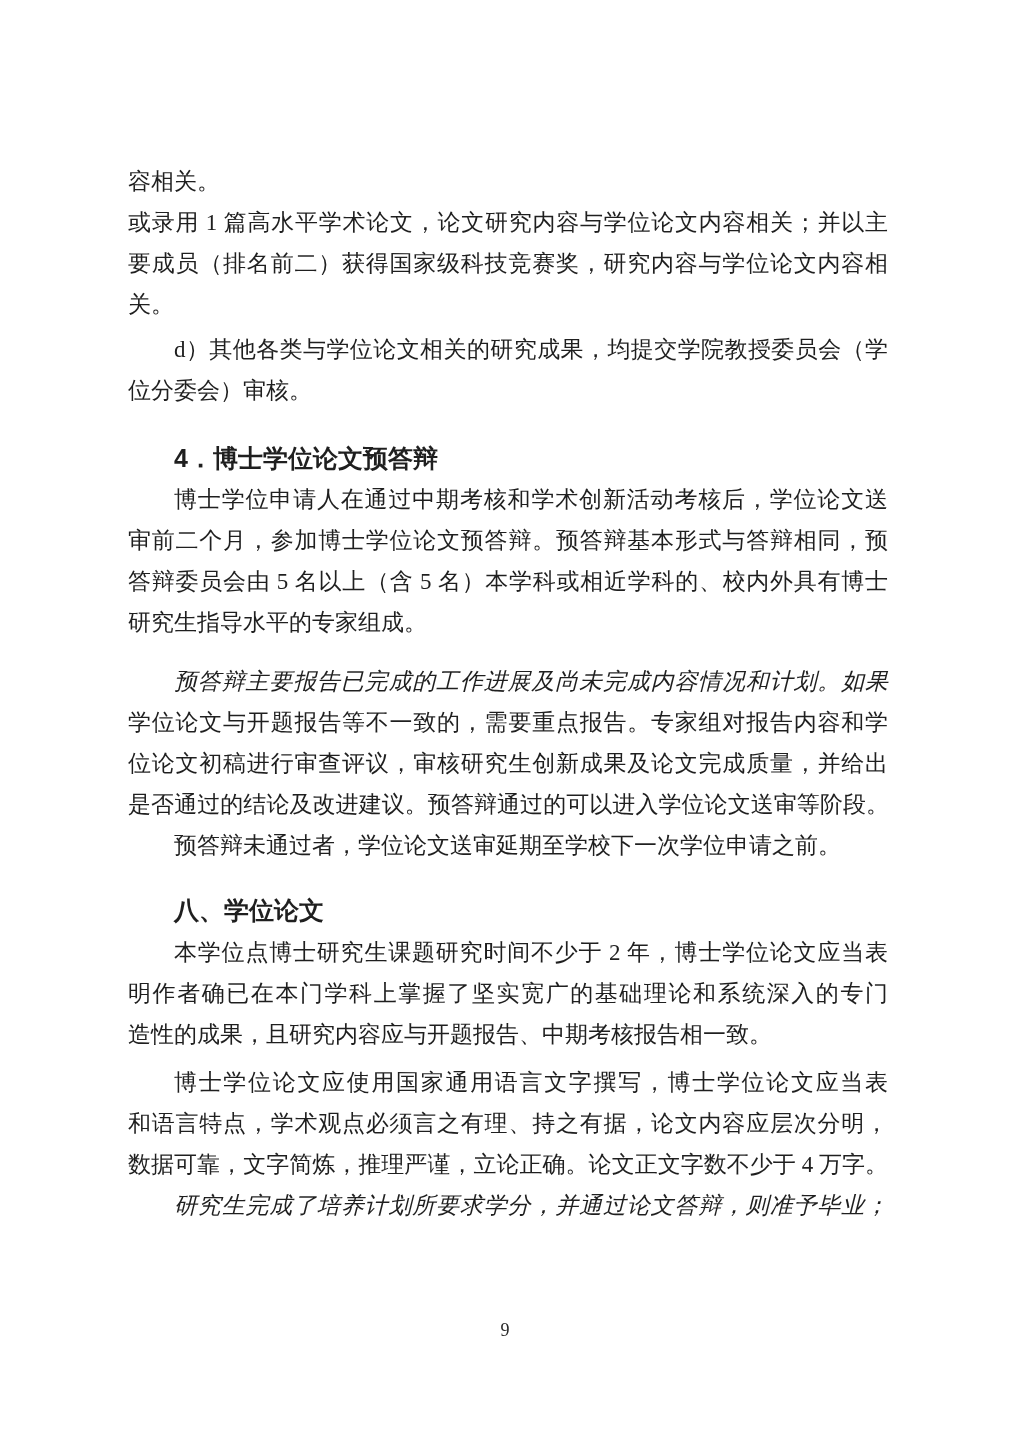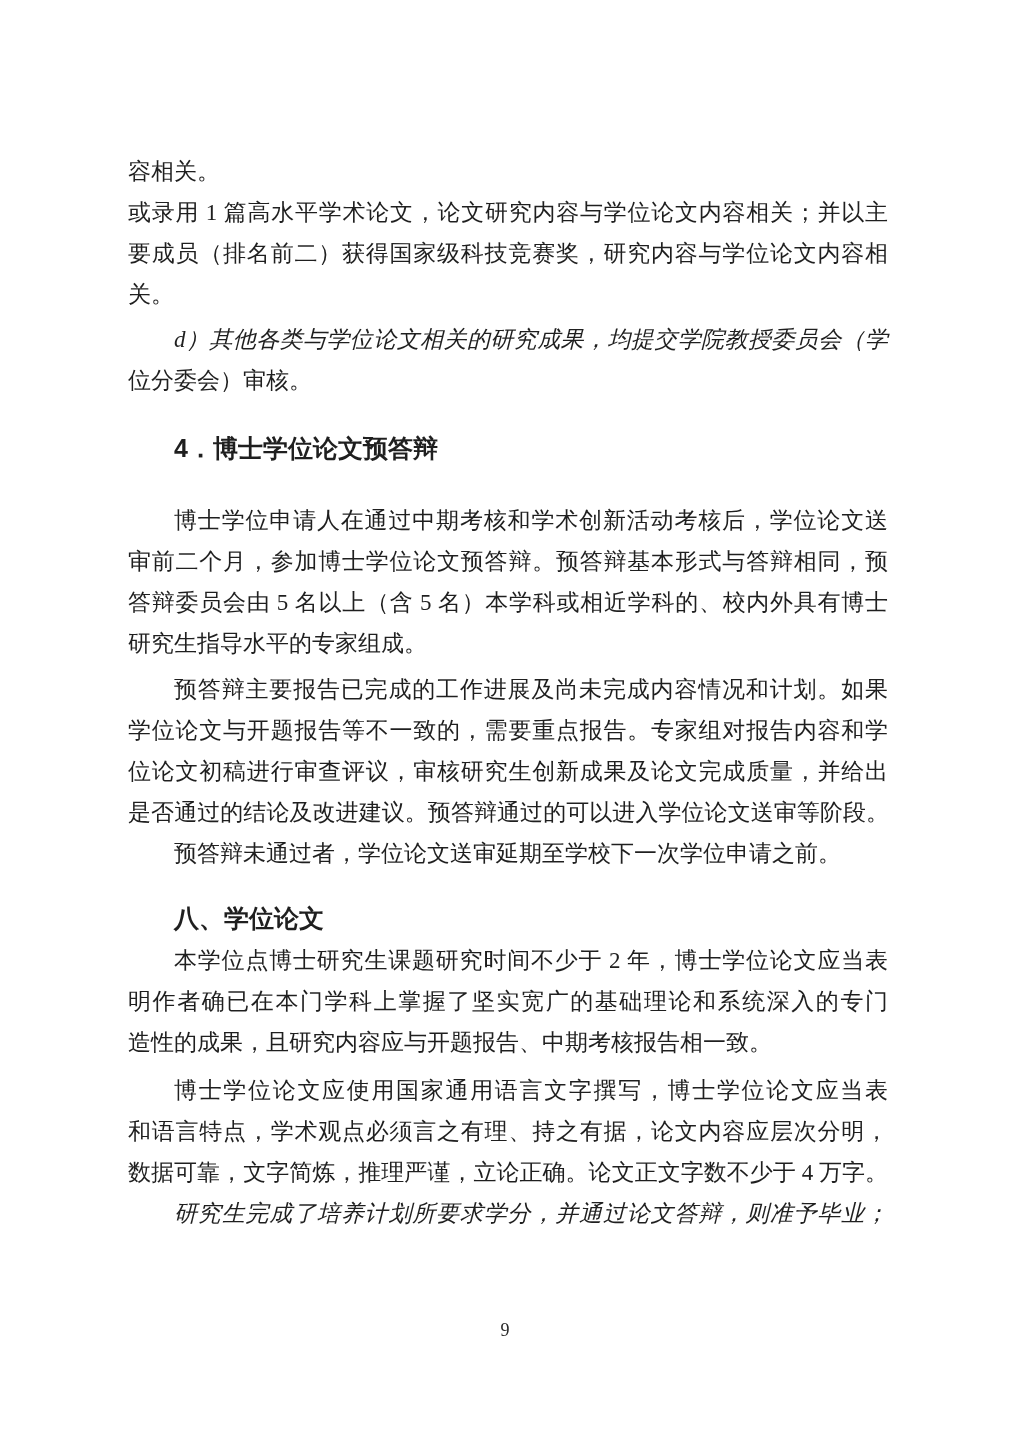--- a/index.html
+++ b/index.html
@@ -11,21 +11,21 @@
     height: 1448px;
     background: #ffffff;
     color: #1f1f1f;
     font-family: "Liberation Serif", "DejaVu Serif", serif;
     overflow: hidden;
   }
 
   .textblock {
     position: absolute;
     left: 128px;
-    top: 0;
+    top: 10px;
     width: 760px;
     padding-top: 151px;
   }
 
   .line {
     height: 41px;
     line-height: 41px;
     font-size: 23px;
     white-space: nowrap;
     overflow: visible;
@@ -65,28 +65,28 @@
 </style>
 </head>
 <body>
 
 <div class="page">
   <main class="textblock">
       <div class="line">容相关。</div>
       <div class="line full">或录用 1 篇高水平学术论文，论文研究内容与学位论文内容相关；并以主</div>
       <div class="line full">要成员（排名前二）获得国家级科技竞赛奖，研究内容与学位论文内容相</div>
       <div class="line">关。</div>
-      <div class="line indent full" style="margin-top: 4px; font-style: italic;">d）其他各类与学位论文相关的研究成果，均提交学院教授委员会（学</div>
+      <div class="line indent full" style="margin-top: 4px;">d）其他各类与学位论文相关的研究成果，均提交学院教授委员会（学</div>
       <div class="line">位分委会）审核。</div>
       <div class="line heading indent" style="margin-top: 27px;">4．博士学位论文预答辩</div>
-      <div class="line indent full" style="margin-top: 31px;">博士学位申请人在通过中期考核和学术创新活动考核后，学位论文送</div>
+      <div class="line indent full" style="">博士学位申请人在通过中期考核和学术创新活动考核后，学位论文送</div>
       <div class="line full">审前二个月，参加博士学位论文预答辩。预答辩基本形式与答辩相同，预</div>
       <div class="line full">答辩委员会由 5 名以上（含 5 名）本学科或相近学科的、校内外具有博士</div>
       <div class="line">研究生指导水平的专家组成。</div>
-      <div class="line indent full" style="margin-top: 5px;">预答辩主要报告已完成的工作进展及尚未完成内容情况和计划。如果</div>
+      <div class="line indent full" style="margin-top: 18px; font-style: italic;">预答辩主要报告已完成的工作进展及尚未完成内容情况和计划。如果</div>
       <div class="line full">学位论文与开题报告等不一致的，需要重点报告。专家组对报告内容和学</div>
       <div class="line full">位论文初稿进行审查评议，审核研究生创新成果及论文完成质量，并给出</div>
       <div class="line full tight">是否通过的结论及改进建议。预答辩通过的可以进入学位论文送审等阶段。</div>
       <div class="line indent">预答辩未通过者，学位论文送审延期至学校下一次学位申请之前。</div>
       <div class="line heading indent" style="margin-top: 24px;">八、学位论文</div>
       <div class="line indent full" style="margin-top: 1px;">本学位点博士研究生课题研究时间不少于 2 年，博士学位论文应当表</div>
       <div class="line full">明作者确已在本门学科上掌握了坚实宽广的基础理论和系统深入的专门</div>
       <div class="line">造性的成果，且研究内容应与开题报告、中期考核报告相一致。</div>
       <div class="line indent full" style="margin-top: 7px;">博士学位论文应使用国家通用语言文字撰写，博士学位论文应当表</div>
       <div class="line full">和语言特点，学术观点必须言之有理、持之有据，论文内容应层次分明，</div>

